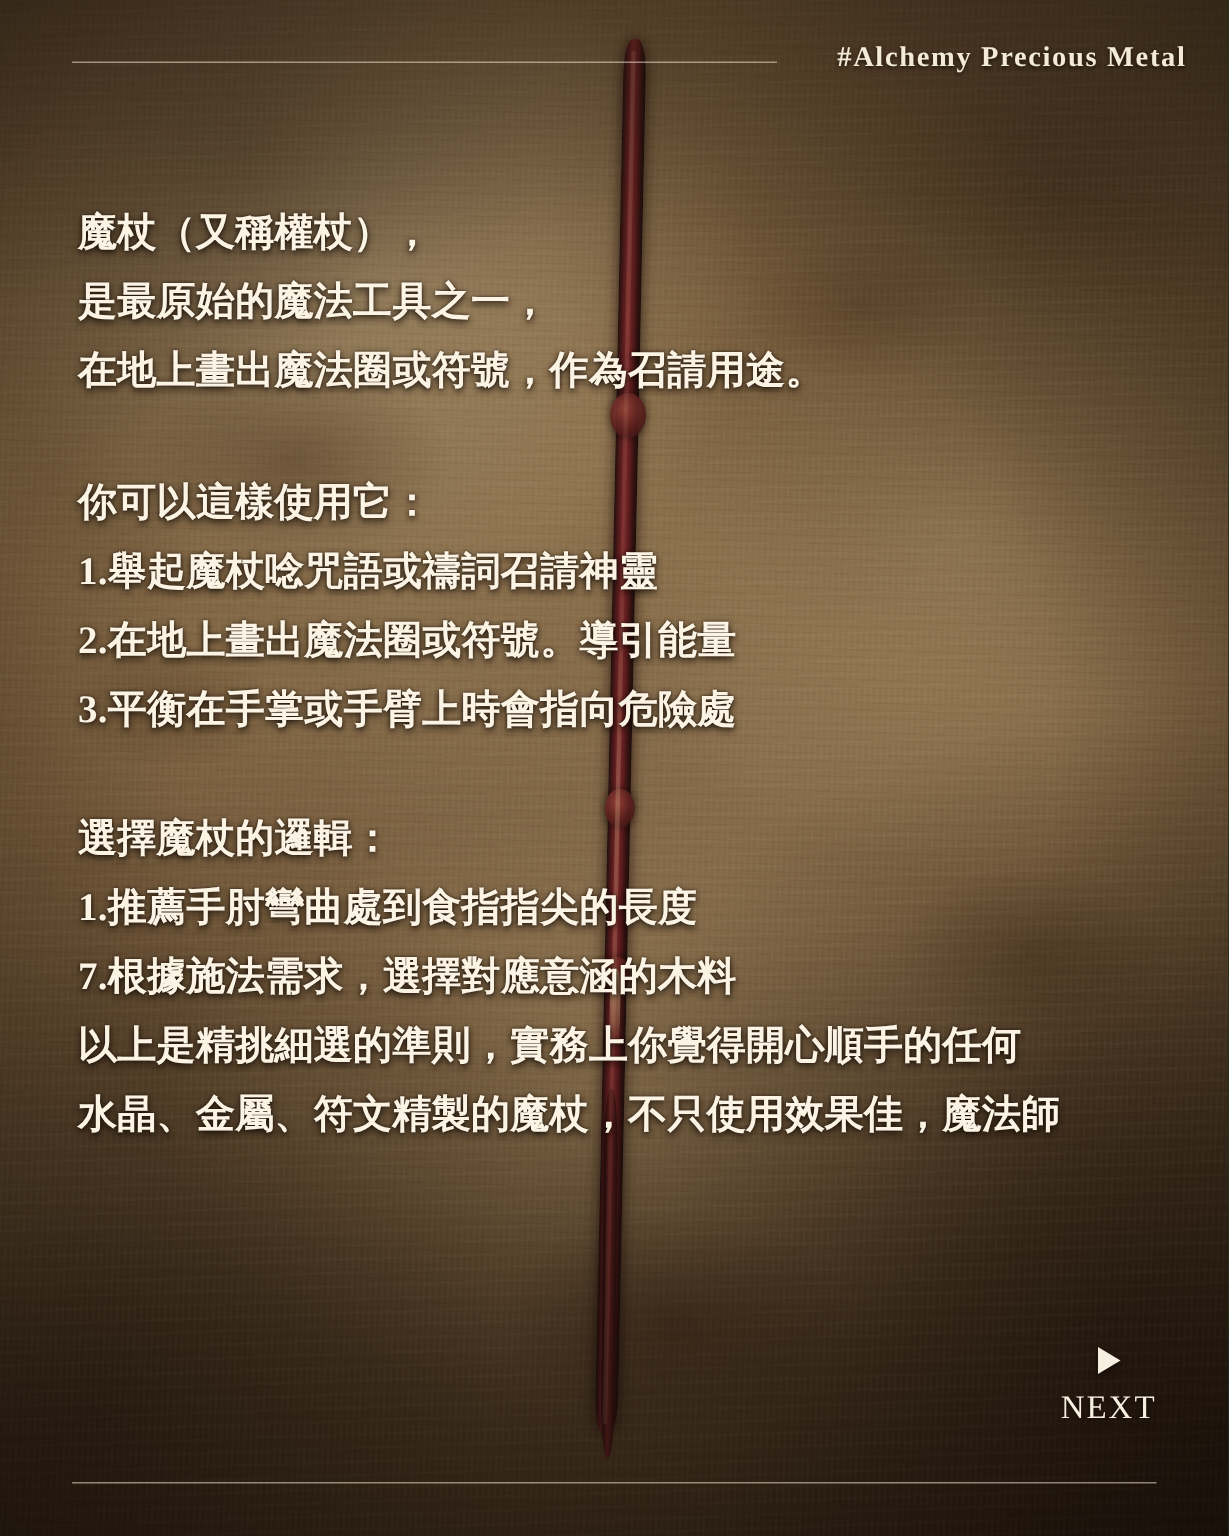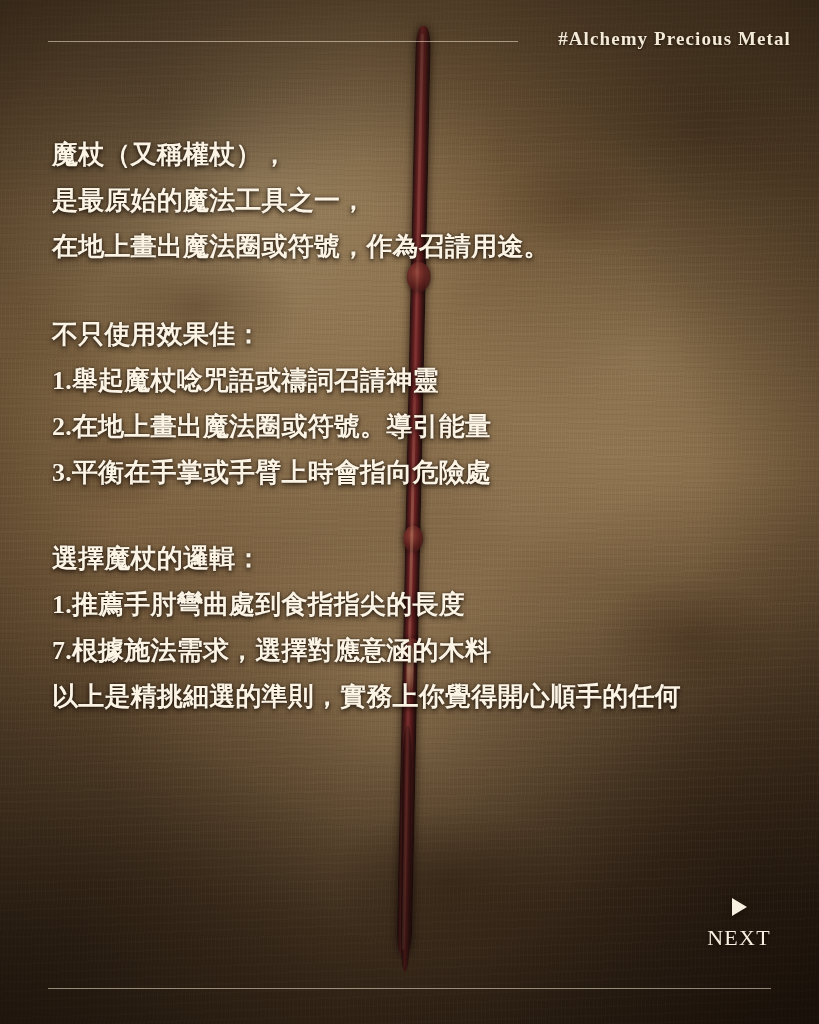--- a/index.html
+++ b/index.html
@@ -234,32 +234,33 @@
 
   <div class="hashtag">#Alchemy Precious Metal</div>
 
   <div class="content">
     <div class="line">魔杖（又稱權杖），</div>
     <div class="line">是最原始的魔法工具之一，</div>
     <div class="line">在地上畫出魔法圈或符號，作為召請用途。</div>
 
     <div class="gap"></div>
 
-    <div class="line">不只使用效果佳：</div>
+    <div class="line">你可以這樣使用它：</div>
     <div class="line">1.舉起魔杖唸咒語或禱詞召請神靈</div>
     <div class="line">2.在地上畫出魔法圈或符號。導引能量</div>
     <div class="line">3.平衡在手掌或手臂上時會指向危險處</div>
 
     <div class="gap-sm"></div>
 
     <div class="line">選擇魔杖的邏輯：</div>
     <div class="line">1.推薦手肘彎曲處到食指指尖的長度</div>
     <div class="line">7.根據施法需求，選擇對應意涵的木料</div>
 
     <div class="line">以上是精挑細選的準則，實務上你覺得開心順手的任何</div>
+    <div class="line">水晶、金屬、符文精製的魔杖，不只使用效果佳，魔法師</div>
   </div>
 
   <div class="next">
     <span class="next-tri"></span>
     <span>NEXT</span>
   </div>
 
 </div>
 
 </body></html>

